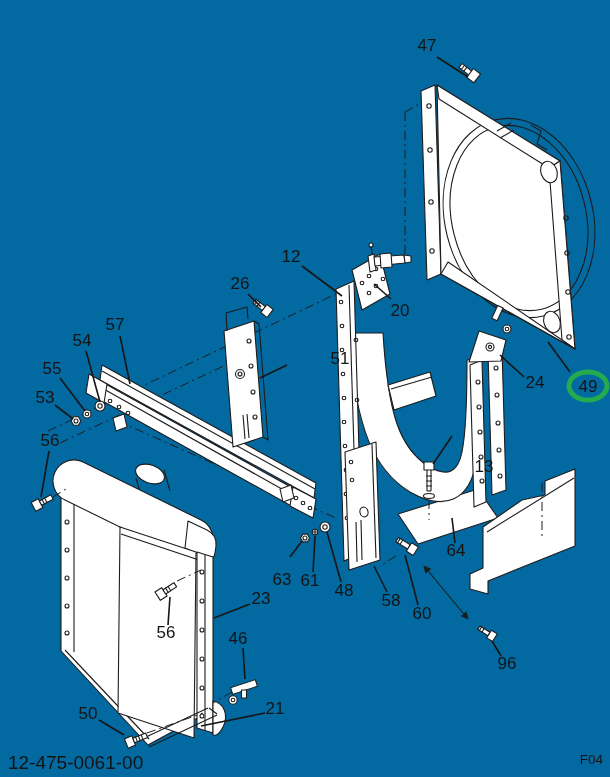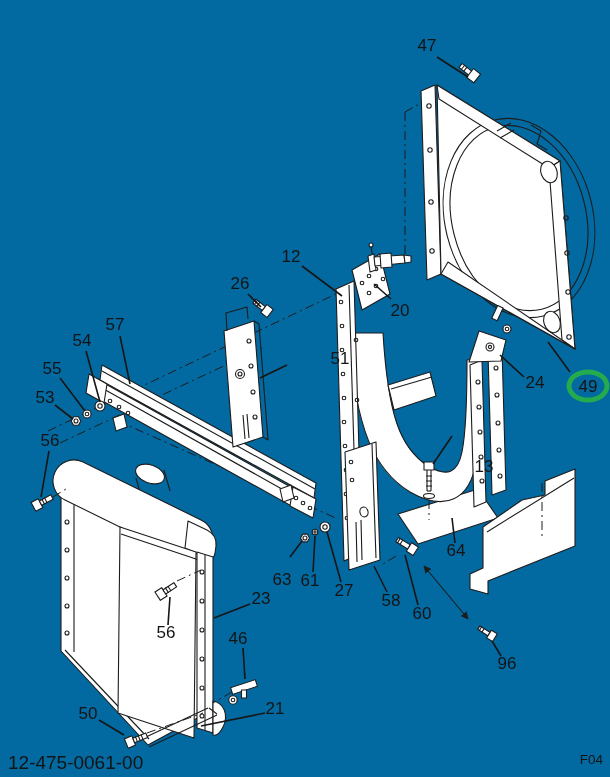--- a/index.html
+++ b/index.html
@@ -337,21 +337,21 @@
       <div class="callout" style="left: 52px; top: 369px;">55</div>
       <div class="callout" style="left: 45px; top: 398px;">53</div>
       <div class="callout" style="left: 50px; top: 441px;">56</div>
       <div class="callout" style="left: 297px; top: 359px; margin-left: 43px;">51</div>
       <div class="callout" style="left: 535px; top: 383px;">24</div>
       <div class="callout ringed" style="left: 588px; top: 386px;">49</div>
       <div class="callout" style="left: 484px; top: 427px; margin-top: 40px;">13</div>
       <div class="callout" style="left: 456px; top: 551px;">64</div>
       <div class="callout" style="left: 282px; top: 580px;">63</div>
       <div class="callout" style="left: 310px; top: 581px;">61</div>
-      <div class="callout" style="left: 344px; top: 591px;">27</div>
+      <div class="callout" style="left: 344px; top: 591px;">48</div>
       <div class="callout" style="left: 391px; top: 601px;">58</div>
       <div class="callout" style="left: 422px; top: 614px;">60</div>
       <div class="callout" style="left: 507px; top: 664px;">96</div>
       <div class="callout" style="left: 261px; top: 599px;">23</div>
       <div class="callout" style="left: 166px; top: 633px;">56</div>
       <div class="callout" style="left: 238px; top: 639px;">46</div>
       <div class="callout" style="left: 275px; top: 709px;">21</div>
       <div class="callout" style="left: 88px; top: 714px;">50</div>
     </div>
 

